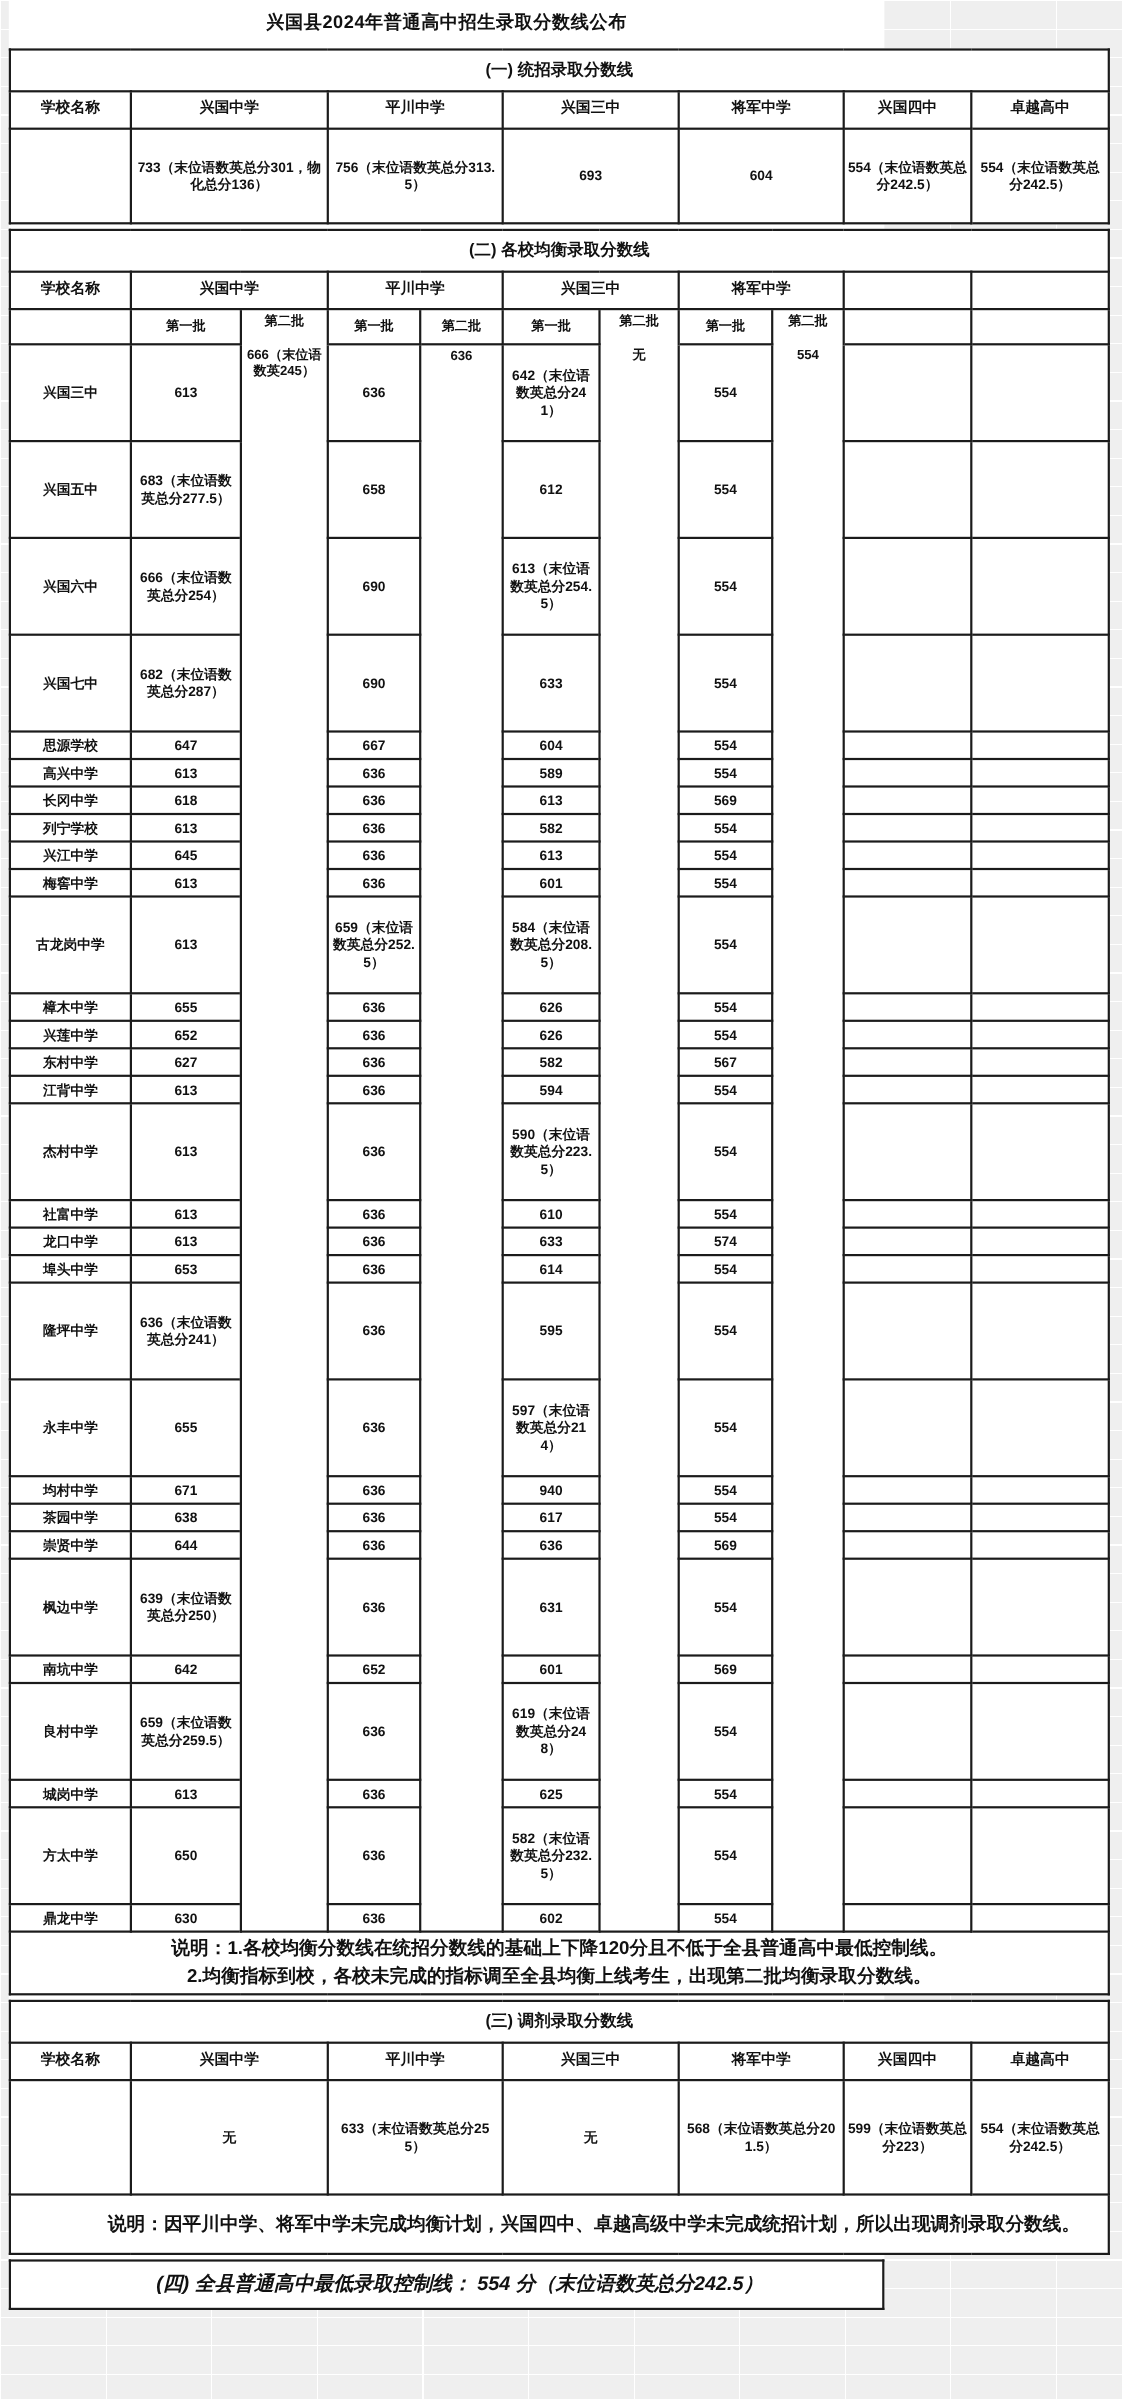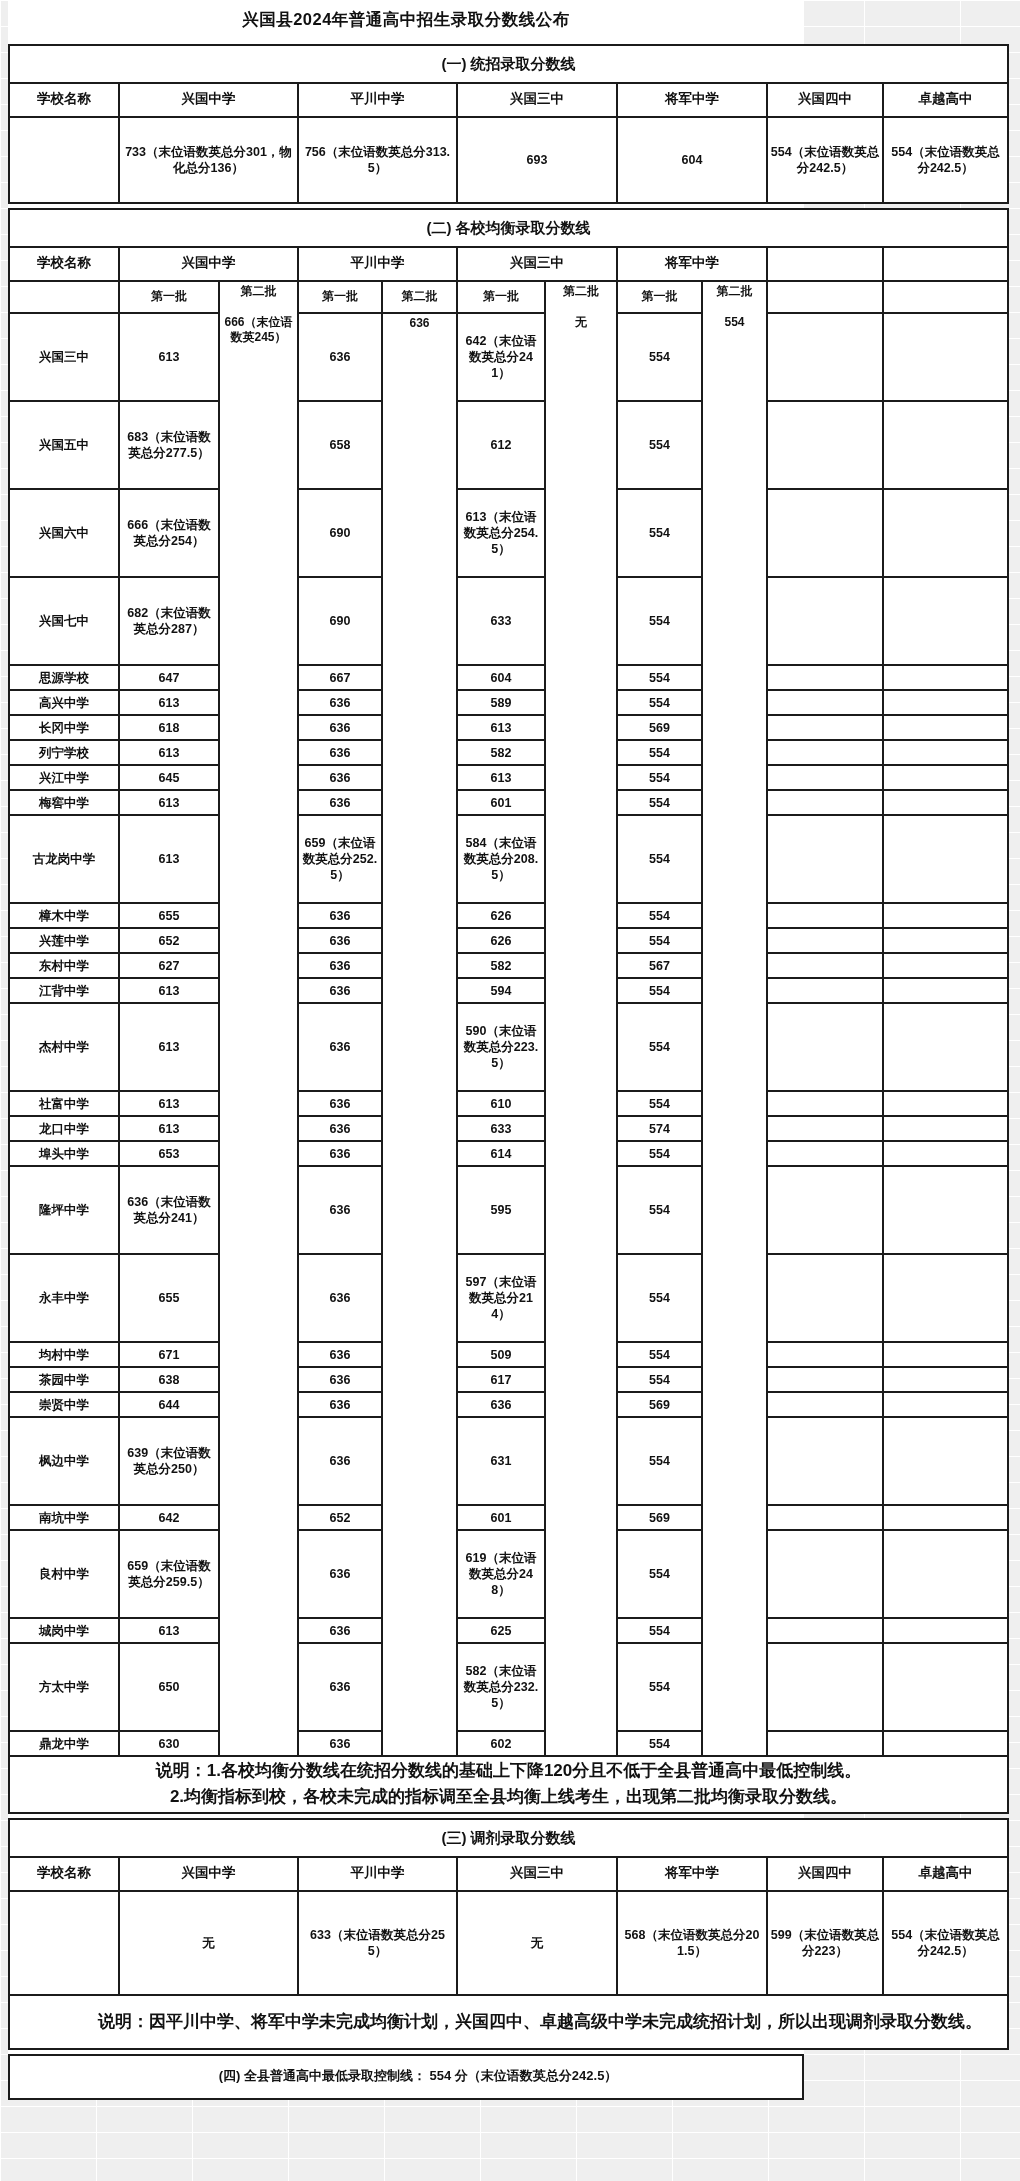--- a/index.html
+++ b/index.html
@@ -38,21 +38,21 @@
   .s1 tr.data td { height: 86px; font-size: 12.5px; }
   .s3 tr.data td { height: 104px; font-size: 12.5px; }
   .s2 td { font-size: 12.5px; }
   .s2 tr.r td { height: 25px; }
   .s2 tr.r.tall td { height: 88px; }
   .s2 td.b2lab { vertical-align: top; padding-top: 2px; }
   .s2 td.nb { border-bottom: hidden; }
   .s2 td.b2val { vertical-align: top; padding-top: 2px; font-size: 12px; }
   tr.note td { height: 56px; font-size: 17px; line-height: 1.55; }
   .s3 tr.note td { text-align: left; padding-left: 88px; height: 54px; }
-  .s4 td { height: 44px; font-size: 13px; text-align: center; padding-left: 26px !important; }
+  .s4 td { height: 44px; font-size: 18px; text-align: center; padding-left: 26px !important; font-style: italic; }
 </style>
 </head>
 <body>
 
 <div class="page">
   <div class="sheet">
 
     <div class="title">兴国县2024年普通高中招生录取分数线公布</div>
 
     <table class="t s1">
@@ -320,21 +320,21 @@
     <td>636</td>
     <td>597（末位语数英总分214）</td>
     <td>554</td>
     <td></td>
     <td></td>
   </tr>
           <tr class="r">
     <td class="name">均村中学</td>
     <td>671</td>
     <td>636</td>
-    <td>509</td>
+    <td>940</td>
     <td>554</td>
     <td></td>
     <td></td>
   </tr>
           <tr class="r">
     <td class="name">茶园中学</td>
     <td>638</td>
     <td>636</td>
     <td>617</td>
     <td>554</td>

